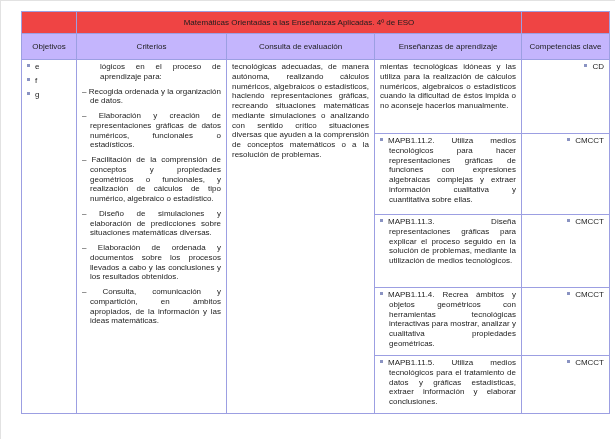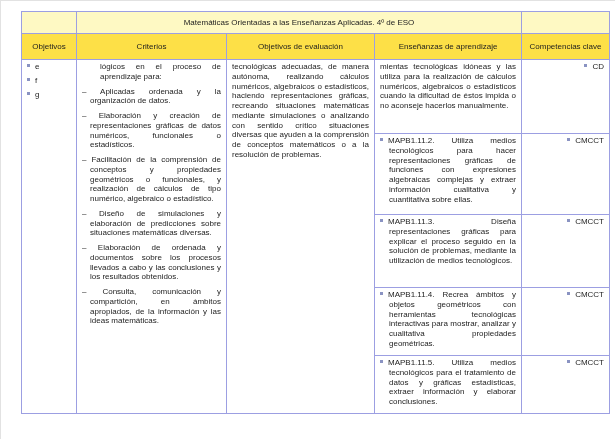--- a/index.html
+++ b/index.html
@@ -30,27 +30,27 @@
     vertical-align: top;
     font-size: 8px;
     line-height: 1.22;
     color: #1d1d1d;
     padding: 2px 5px;
     font-weight: normal;
     box-sizing: border-box;
     overflow: hidden;
   }
   tr.title-row td {
-    background: #fef9c3;
+    background: #ef4444;
     height: 22px;
     text-align: center;
     vertical-align: middle;
   }
   tr.header-row th {
-    background: #fde047;
+    background: #c4b5fd;
     height: 26px;
     text-align: center;
     vertical-align: middle;
   }
   .just { text-align: justify; }
   .sq {
     display: inline-block;
     width: 3px;
     height: 3px;
     background: #8a93c2;
@@ -89,34 +89,34 @@
   <tbody>
       <tr class="title-row">
     <td></td>
     <td colspan="3">Matemáticas Orientadas a las Enseñanzas Aplicadas. 4º de ESO</td>
     <td></td>
   </tr>
 
   <tr class="header-row">
     <th>Objetivos</th>
     <th>Criterios</th>
-    <th>Objetivos de evaluación</th>
+    <th>Consulta de evaluación</th>
     <th>Enseñanzas de aprendizaje</th>
     <th>Competencias clave</th>
   </tr>
 
   <tr style="height:74px">
     <td rowspan="5">
       <div class="obj-item"><span class="sq"></span><span>e</span></div>
       <div class="obj-item"><span class="sq"></span><span>f</span></div>
       <div class="obj-item"><span class="sq"></span><span>g</span></div>
     </td>
     <td rowspan="5" class="cont-cell">
       <div class="intro">lógicos en el proceso de aprendizaje para:</div>
-      <div class="dash-item"><span>–</span> <span>Aplicadas ordenada y la organización de datos.</span></div>
+      <div class="dash-item"><span>–</span> <span>Recogida ordenada y la organización de datos.</span></div>
       <div class="dash-item"><span>–</span> <span>Elaboración y creación de representaciones gráficas de datos numéricos, funcionales o estadísticos.</span></div>
       <div class="dash-item"><span>–</span> <span>Facilitación de la comprensión de conceptos y propiedades geométricos o funcionales, y realización de cálculos de tipo numérico, algebraico o estadístico.</span></div>
       <div class="dash-item"><span>–</span> <span>Diseño de simulaciones y elaboración de predicciones sobre situaciones matemáticas diversas.</span></div>
       <div class="dash-item"><span>–</span> <span>Elaboración de ordenada y documentos sobre los procesos llevados a cabo y las conclusiones y los resultados obtenidos.</span></div>
       <div class="dash-item"><span>–</span> <span>Consulta, comunicación y compartición, en ámbitos apropiados, de la información y las ideas matemáticas.</span></div>
     </td>
     <td rowspan="5" class="crit-cell">
       <div class="just">tecnológicas adecuadas, de manera autónoma, realizando cálculos numéricos, algebraicos o estadísticos, haciendo representaciones gráficas, recreando situaciones matemáticas mediante simulaciones o analizando con sentido crítico situaciones diversas que ayuden a la comprensión de conceptos matemáticos o a la resolución de problemas.</div>
     </td>
     <td class="std-cell">

